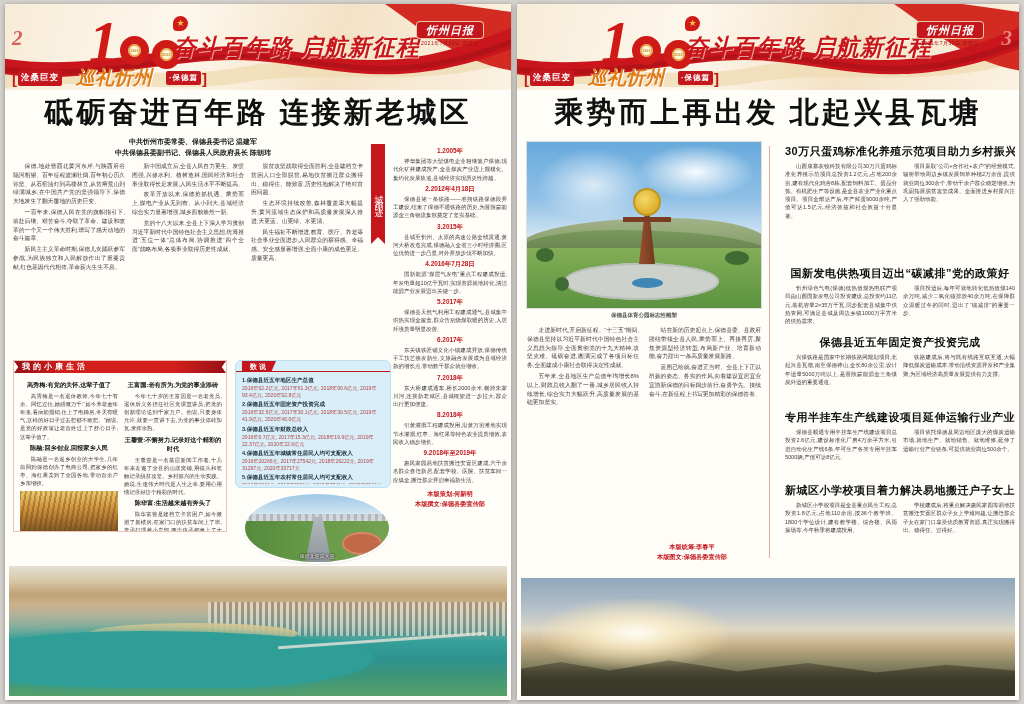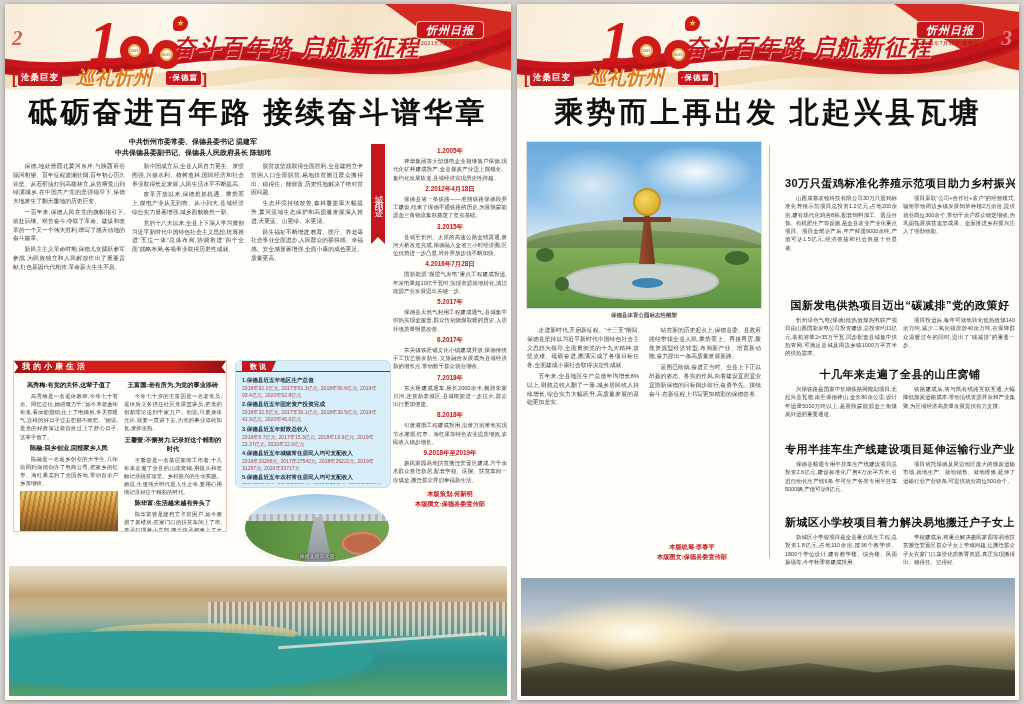--- a/index.html
+++ b/index.html
@@ -139,21 +139,21 @@
         background:radial-gradient(circle at 40% 38%,#f5d866,#ddae2d 72%);border:2px solid #c1961f;box-sizing:border-box;}
   .pk-tree{position:absolute;width:18px;height:14px;background:#3f6b33;border-radius:50%;}
   .pk-cap{position:absolute;left:10px;top:308px;width:234px;text-align:center;font-size:5.5px;color:#555;font-weight:bold;}
 
   .page.right .ca{left:10px;top:322px;width:112px;height:212px;}
   .page.right .cb{left:132px;top:322px;width:112px;height:212px;}
   .r-credits{position:absolute;left:100px;top:538px;width:150px;text-align:center;color:#c4161c;
         font-weight:bold;font-size:6.2px;line-height:10px;}
 
   .news-line{position:absolute;left:252px;top:142px;width:1px;height:412px;background:#e3aaa2;}
-  .news{position:absolute;left:268px;top:140px;width:230px;height:420px;overflow:hidden;margin-top:32px;}
+  .news{position:absolute;left:268px;top:140px;width:230px;height:420px;overflow:hidden;}
   .news-item{position:relative;margin-bottom:7px;}
   .n-title{font-size:11px;font-weight:900;color:#101010;text-align:center;margin:0 0 3px;
         letter-spacing:.5px;white-space:nowrap;}
   .nbody{display:flex;gap:6px;overflow:hidden;}
   .nbody div{flex:1;font-size:5.5px;line-height:1.5;color:#3b3b3b;text-align:justify;text-indent:2em;}
   .news-item:nth-of-type(1) .nbody{height:97px;}
   .news-item:nth-of-type(2) .nbody{height:44px;}
   .news-item:nth-of-type(3) .nbody{height:50px;}
   .news-item:nth-of-type(4) .nbody{height:48px;}
   .news-item:nth-of-type(5) .nbody{height:60px;}
@@ -192,21 +192,21 @@
         <div class="np-date">2021年7月30日 星期五</div>
       </div>
     </div>
     <div class="tagbar">
       <span class="tag-bra">[</span>
       <span class="tag-chip">沧桑巨变</span>
       <span class="tag-script">巡礼忻州</span>
       <span class="tag-chip small">·保德篇</span>
       <span class="tag-bra">]</span>
     </div>
-    <div class="headline">砥砺奋进百年路 接续奋斗谱华章</div>
+    <div class="headline">砥砺奋进百年路 连接新老城区</div>
     <div class="byline">
       <div>中共忻州市委常委、保德县委书记 温建军</div>
       <div>中共保德县委副书记、保德县人民政府县长 陈朝玮</div>
     </div>
 
     <div class="smallcol c1">
 
     <p class="p">保德,地处晋西北黄河东岸,与陕西府谷隔河相望。百年征程波澜壮阔,百年初心历久弥坚。从石窑油灯到高楼林立,从贫瘠荒山到绿满城乡,在中国共产党的坚强领导下,保德大地发生了翻天覆地的历史巨变。</p>
         <p class="p">一百年来,保德人民在党的旗帜指引下,前赴后继、艰苦奋斗,夺取了革命、建设和改革的一个又一个伟大胜利,谱写了感天动地的奋斗篇章。</p>
         <p class="p">新民主主义革命时期,保德儿女踊跃参军参战,为民族独立和人民解放作出了重要贡献,红色基因代代相传,革命薪火生生不息。</p>
@@ -449,21 +449,21 @@
 
           <div class="n-title">国新发电供热项目迈出“碳减排”党的政策好</div>
           <div class="nbody">
             <div>忻州绿色气电(保德)低热值煤热电联产项目由山西国新发电公司投资建设,总投资约11亿元,装机容量2×35万千瓦,同步配套县城集中供热管网,可满足县城及周边乡镇1000万平方米的供热需求。</div>
             <div>项目投运后,每年可就地转化低热值煤140余万吨,减少二氧化碳排放40余万吨,在保障群众温暖过冬的同时,迈出了“碳减排”的重要一步。</div>
           </div>
         </div>
 
         <div class="news-item">
 
-          <div class="n-title">十几年来走遍了全县的山庄窝铺</div>
+          <div class="n-title">保德县近五年固定资产投资完成</div>
           <div class="nbody">
             <div>兴保铁路是国家中长期铁路网规划项目,北起兴县瓦塘,南至保德神山,全长80余公里,设计年运量5000万吨以上,是晋陕蒙能源金三角煤炭外运的重要通道。</div>
             <div>铁路建成后,将与既有线路互联互通,大幅降低煤炭运输成本,带动沿线资源开发和产业集聚,为区域经济高质量发展提供有力支撑。</div>
           </div>
         </div>
 
         <div class="news-item">
 
           <div class="n-title">专用半挂车生产线建设项目延伸运输行业产业链</div>
           <div class="nbody">

